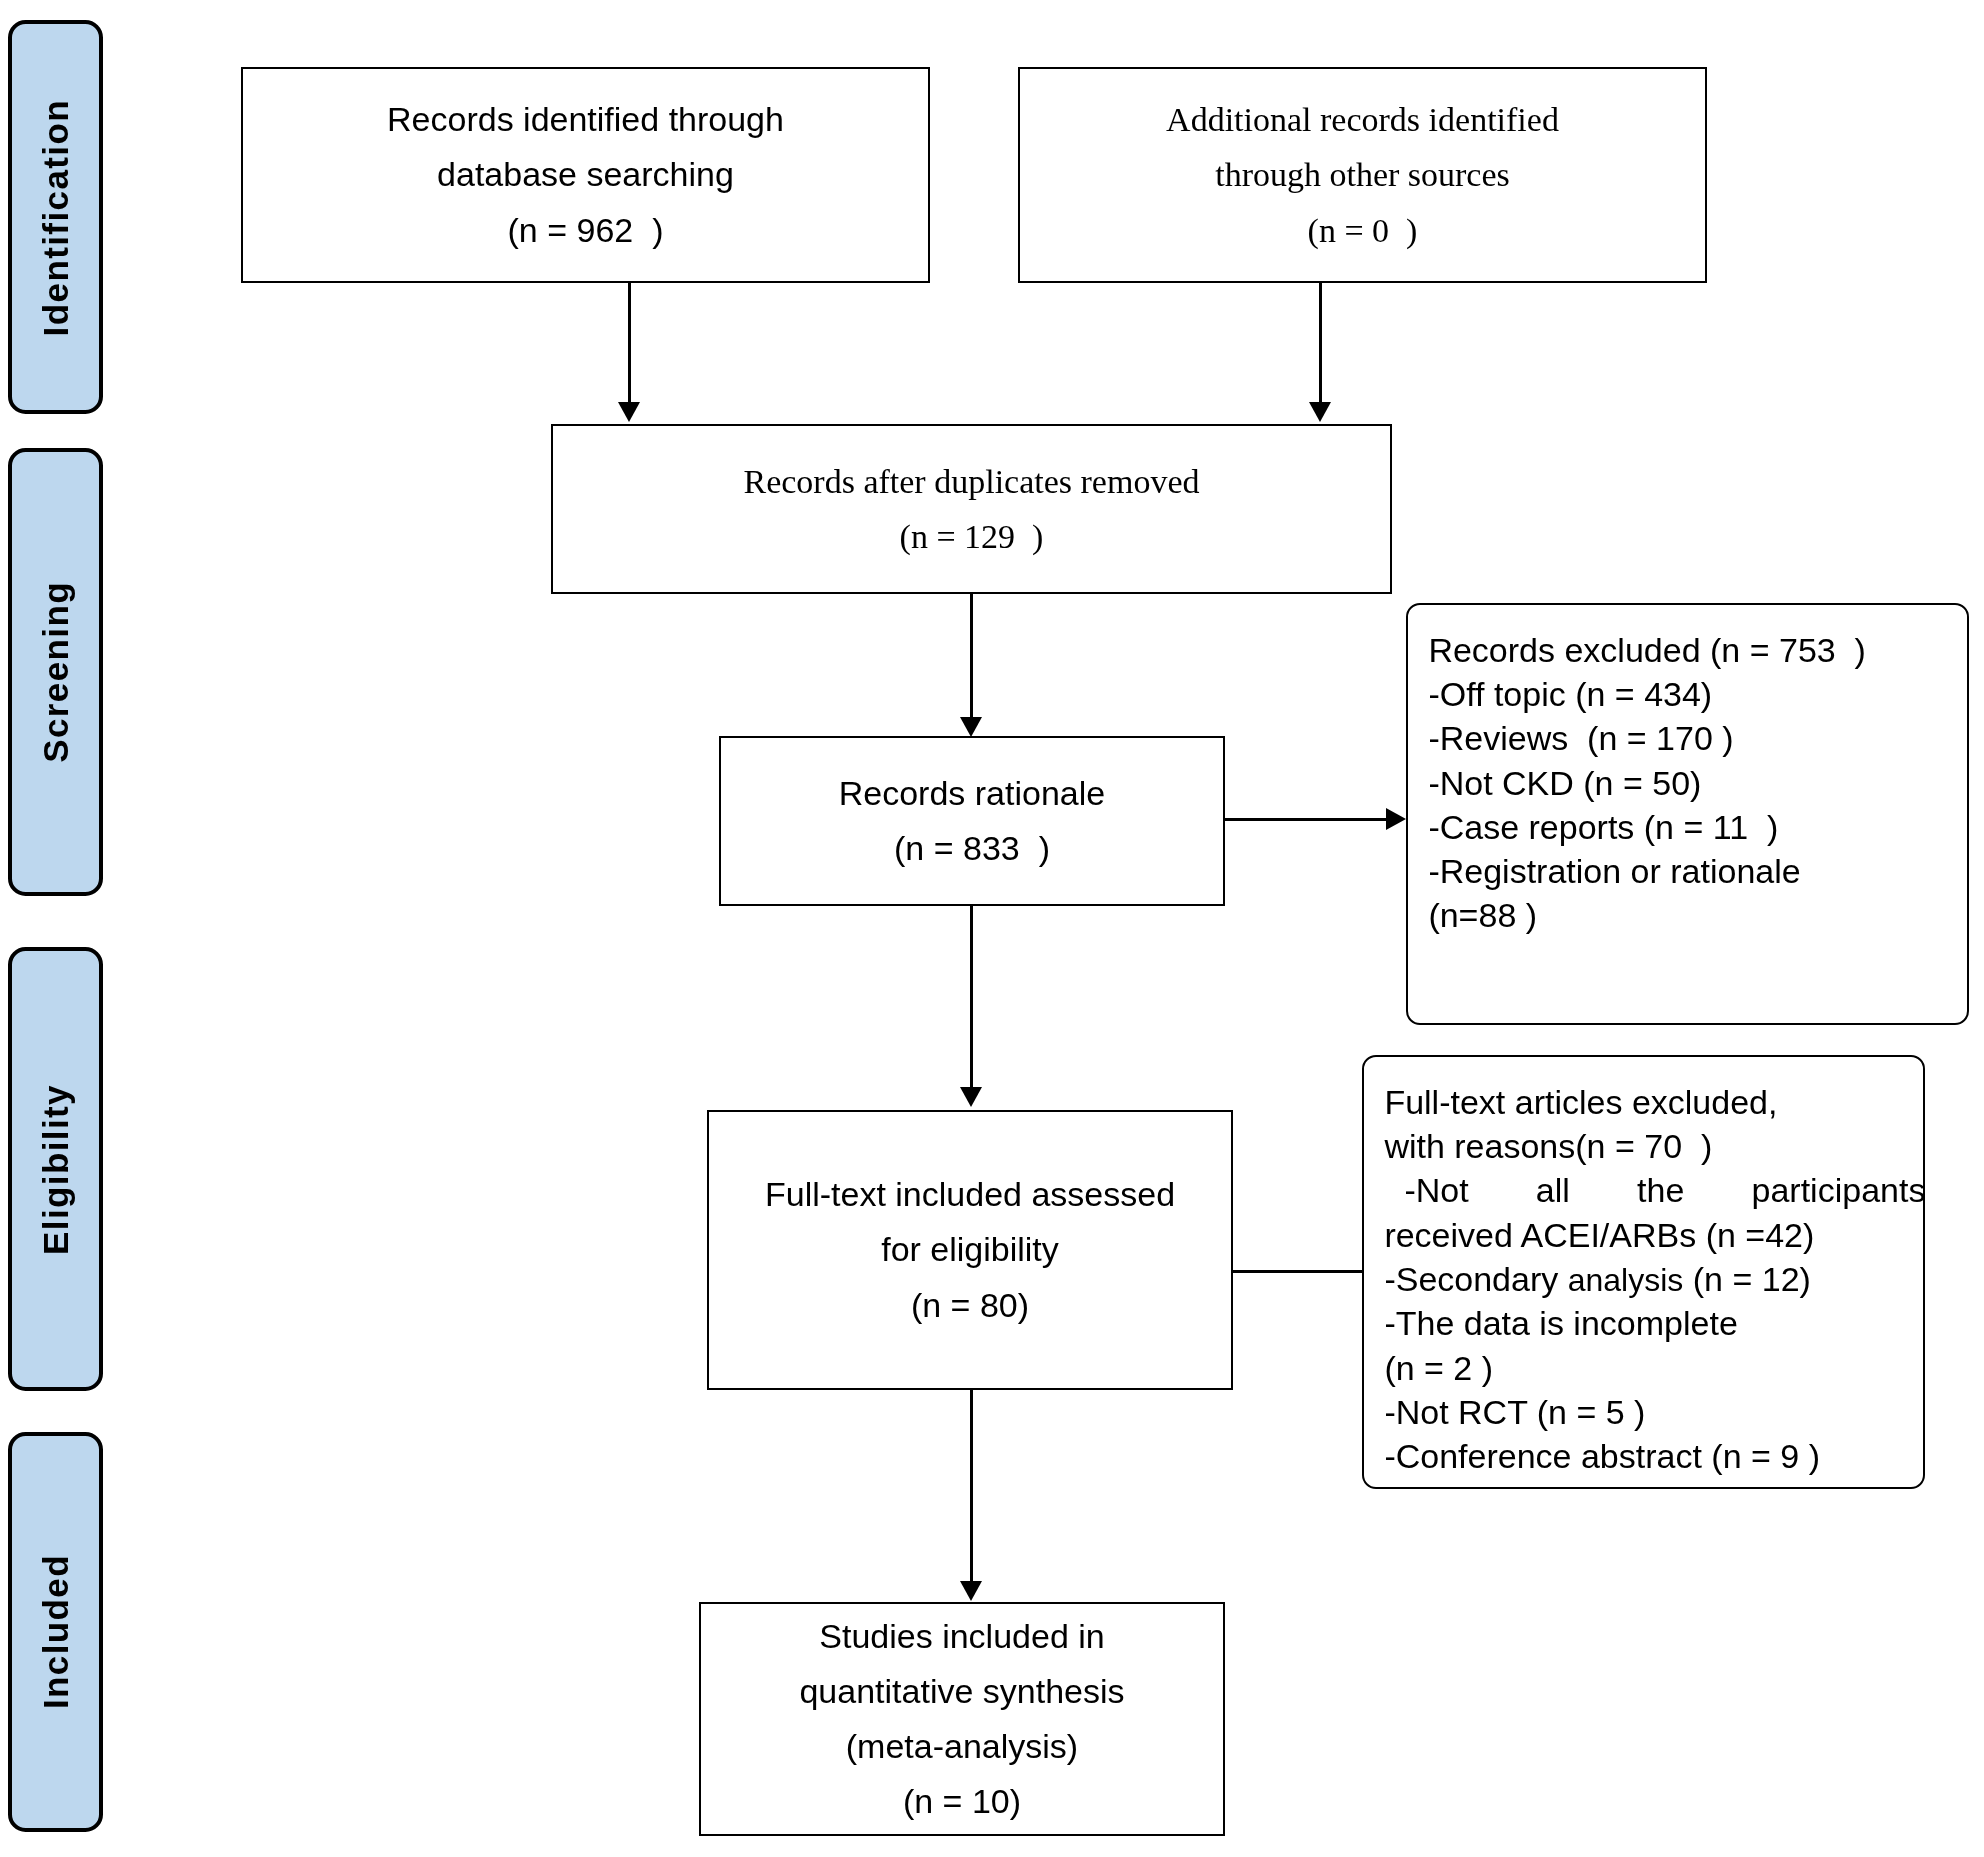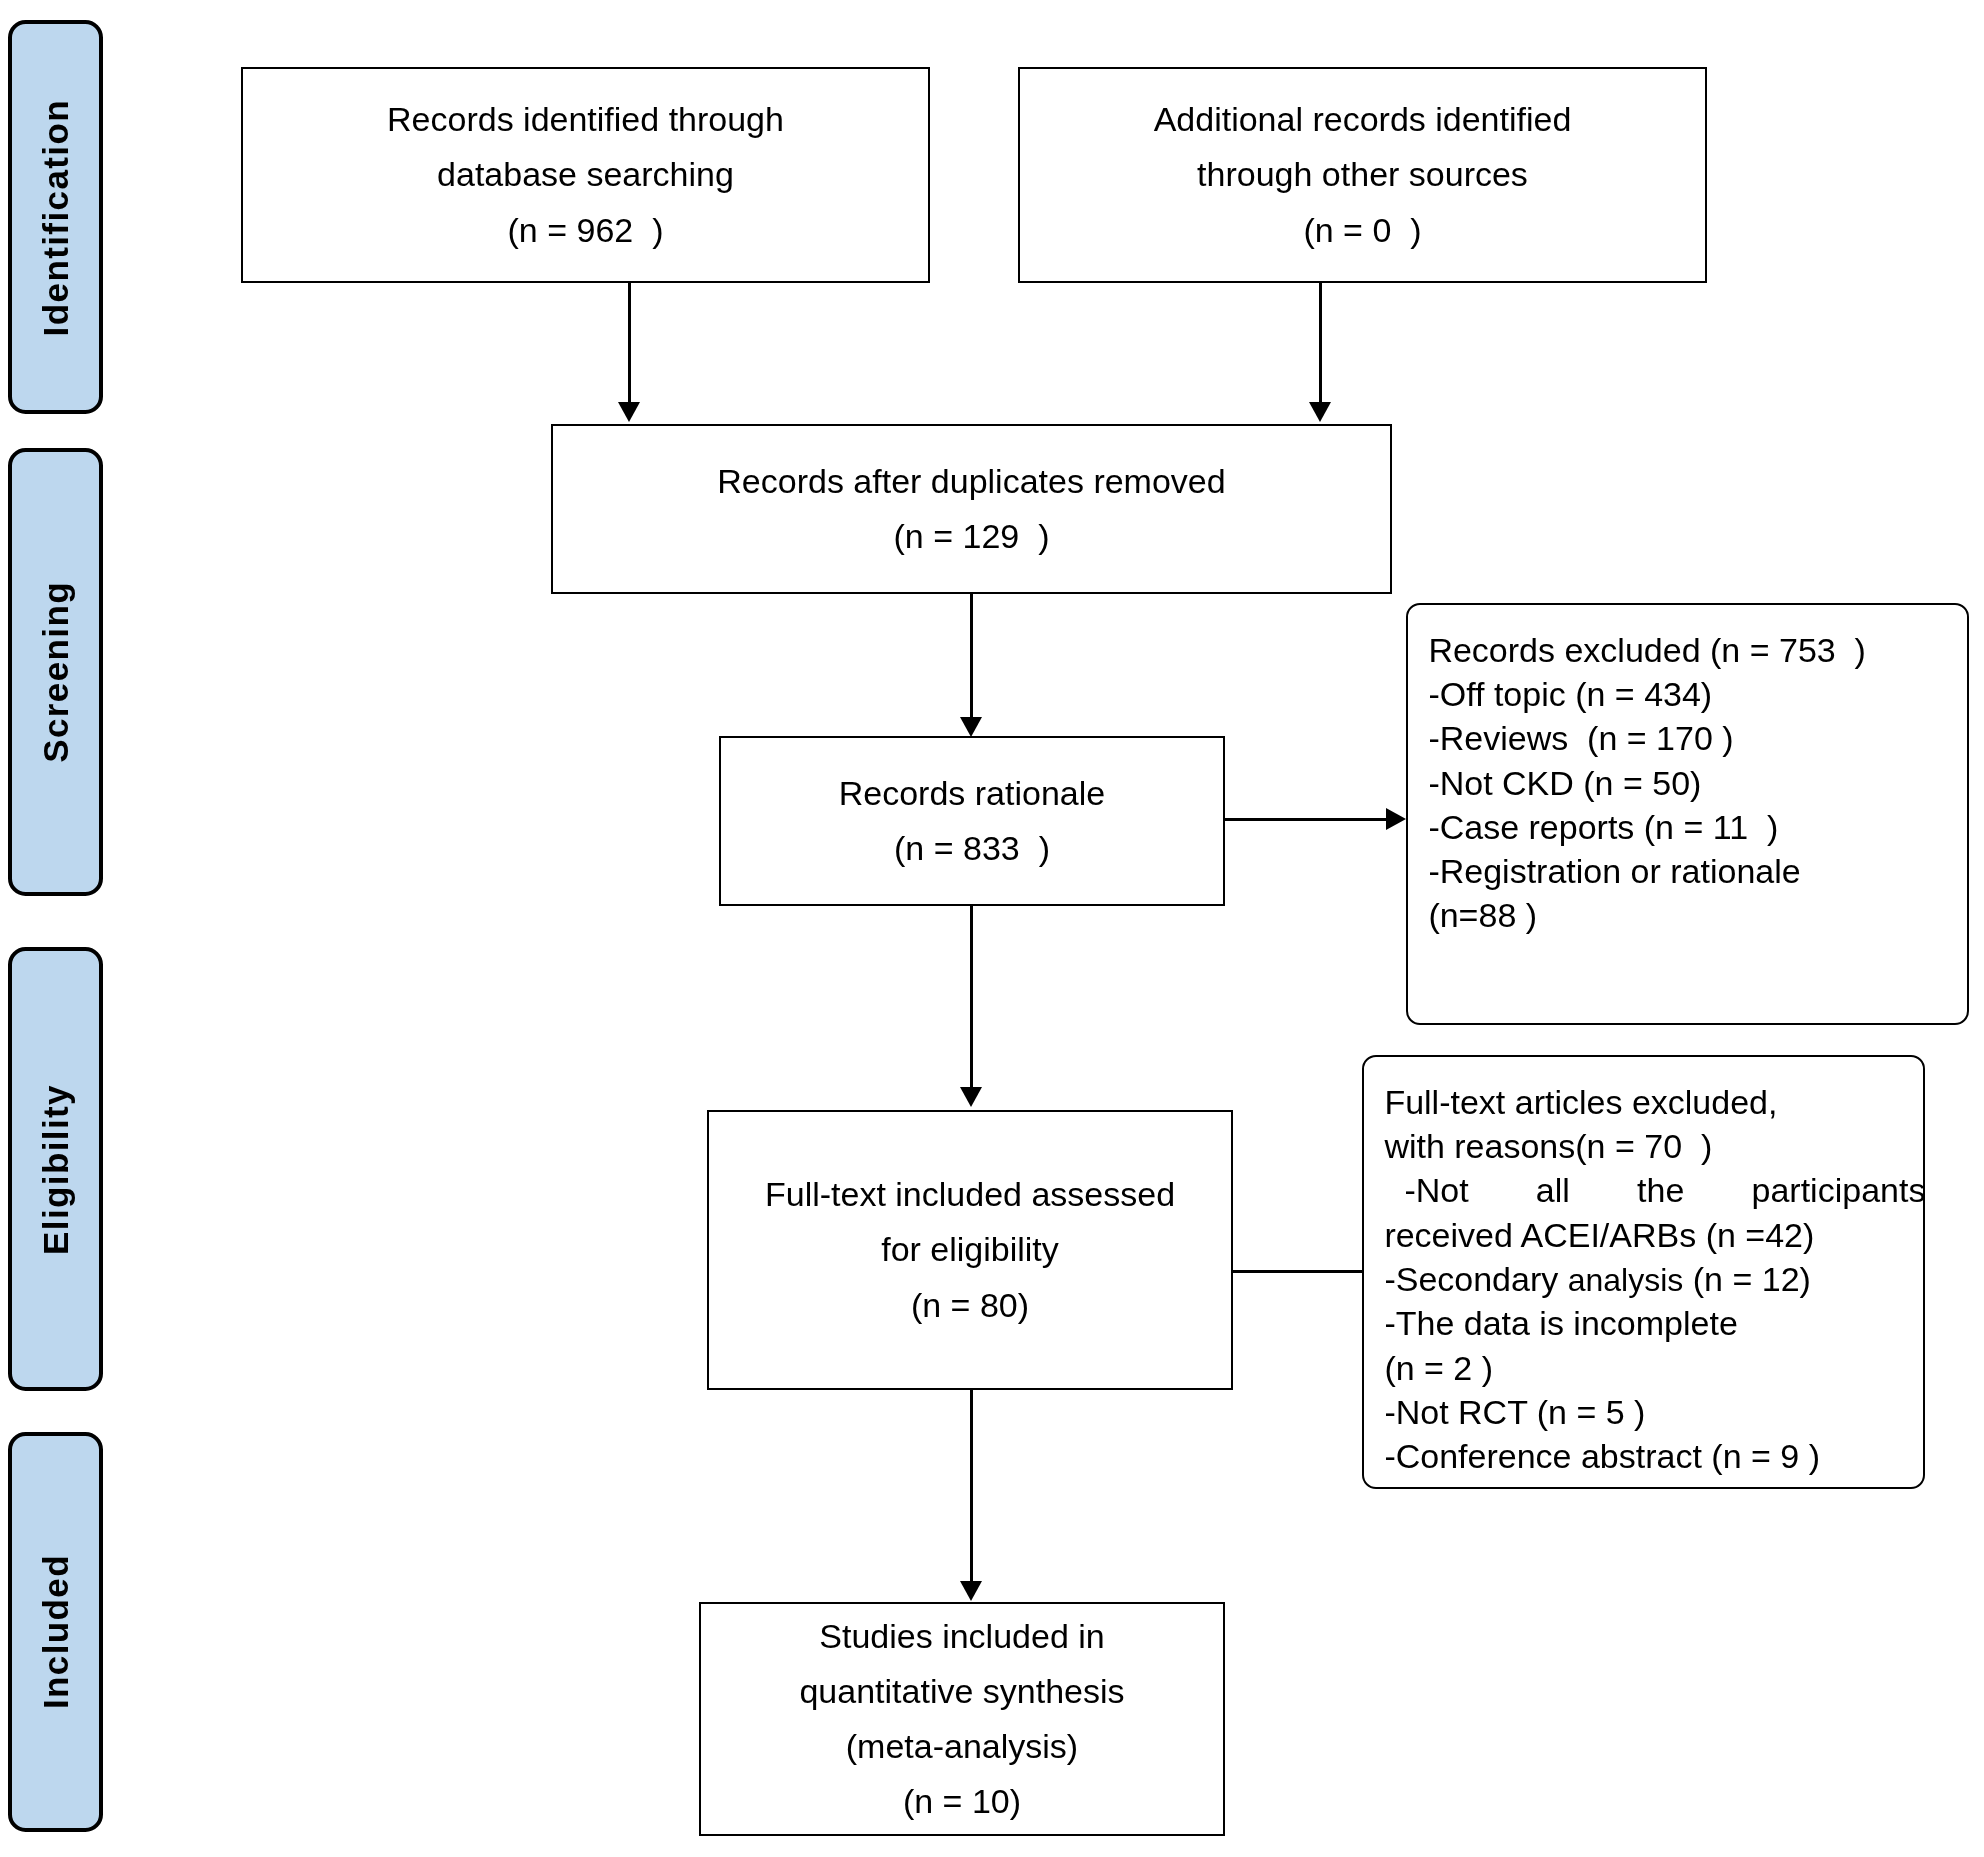--- a/index.html
+++ b/index.html
@@ -119,33 +119,33 @@
   <div class="stage-pill" style="left:8.1px; top:1432px; width:95px; height:400px;">
     <span class="vlabel">Included</span>
   </div>
 
   <div class="fbox center-text" style="left:241px; top:67px; width:689px; height:216px;">
     <div class="fline">Records identified through</div>
     <div class="fline">database searching</div>
     <div class="fline">(n = 962  )</div>
   </div>
 
-  <div class="fbox center-text" style="left:1018px; top:67px; width:689px; height:216px;">
+  <div class="fbox center-text" style="left:1018px; top:67px; width:689px; height:216px;font-family:Liberation Serif, serif;">
     <div class="fline">Additional records identified</div>
     <div class="fline">through other sources</div>
     <div class="fline">(n = 0  )</div>
   </div>
 
   <div class="vline" style="left:628px; top:282px; height:126px;"></div>
   <div class="arrow-down" style="left:618px; top:402px;"></div>
 
   <div class="vline" style="left:1319px; top:282px; height:126px;"></div>
   <div class="arrow-down" style="left:1309px; top:402px;"></div>
 
-  <div class="fbox center-text" style="left:551px; top:424px; width:841px; height:170px;">
+  <div class="fbox center-text" style="left:551px; top:424px; width:841px; height:170px;font-family:Liberation Serif, serif;">
     <div class="fline">Records after duplicates removed</div>
     <div class="fline">(n = 129  )</div>
   </div>
 
   <div class="vline" style="left:970px; top:594px; height:129px;"></div>
   <div class="arrow-down" style="left:960px; top:717px;"></div>
 
   <div class="fbox center-text" style="left:719px; top:736px; width:506px; height:170px;">
     <div class="fline">Records rationale</div>
     <div class="fline">(n = 833  )</div>

